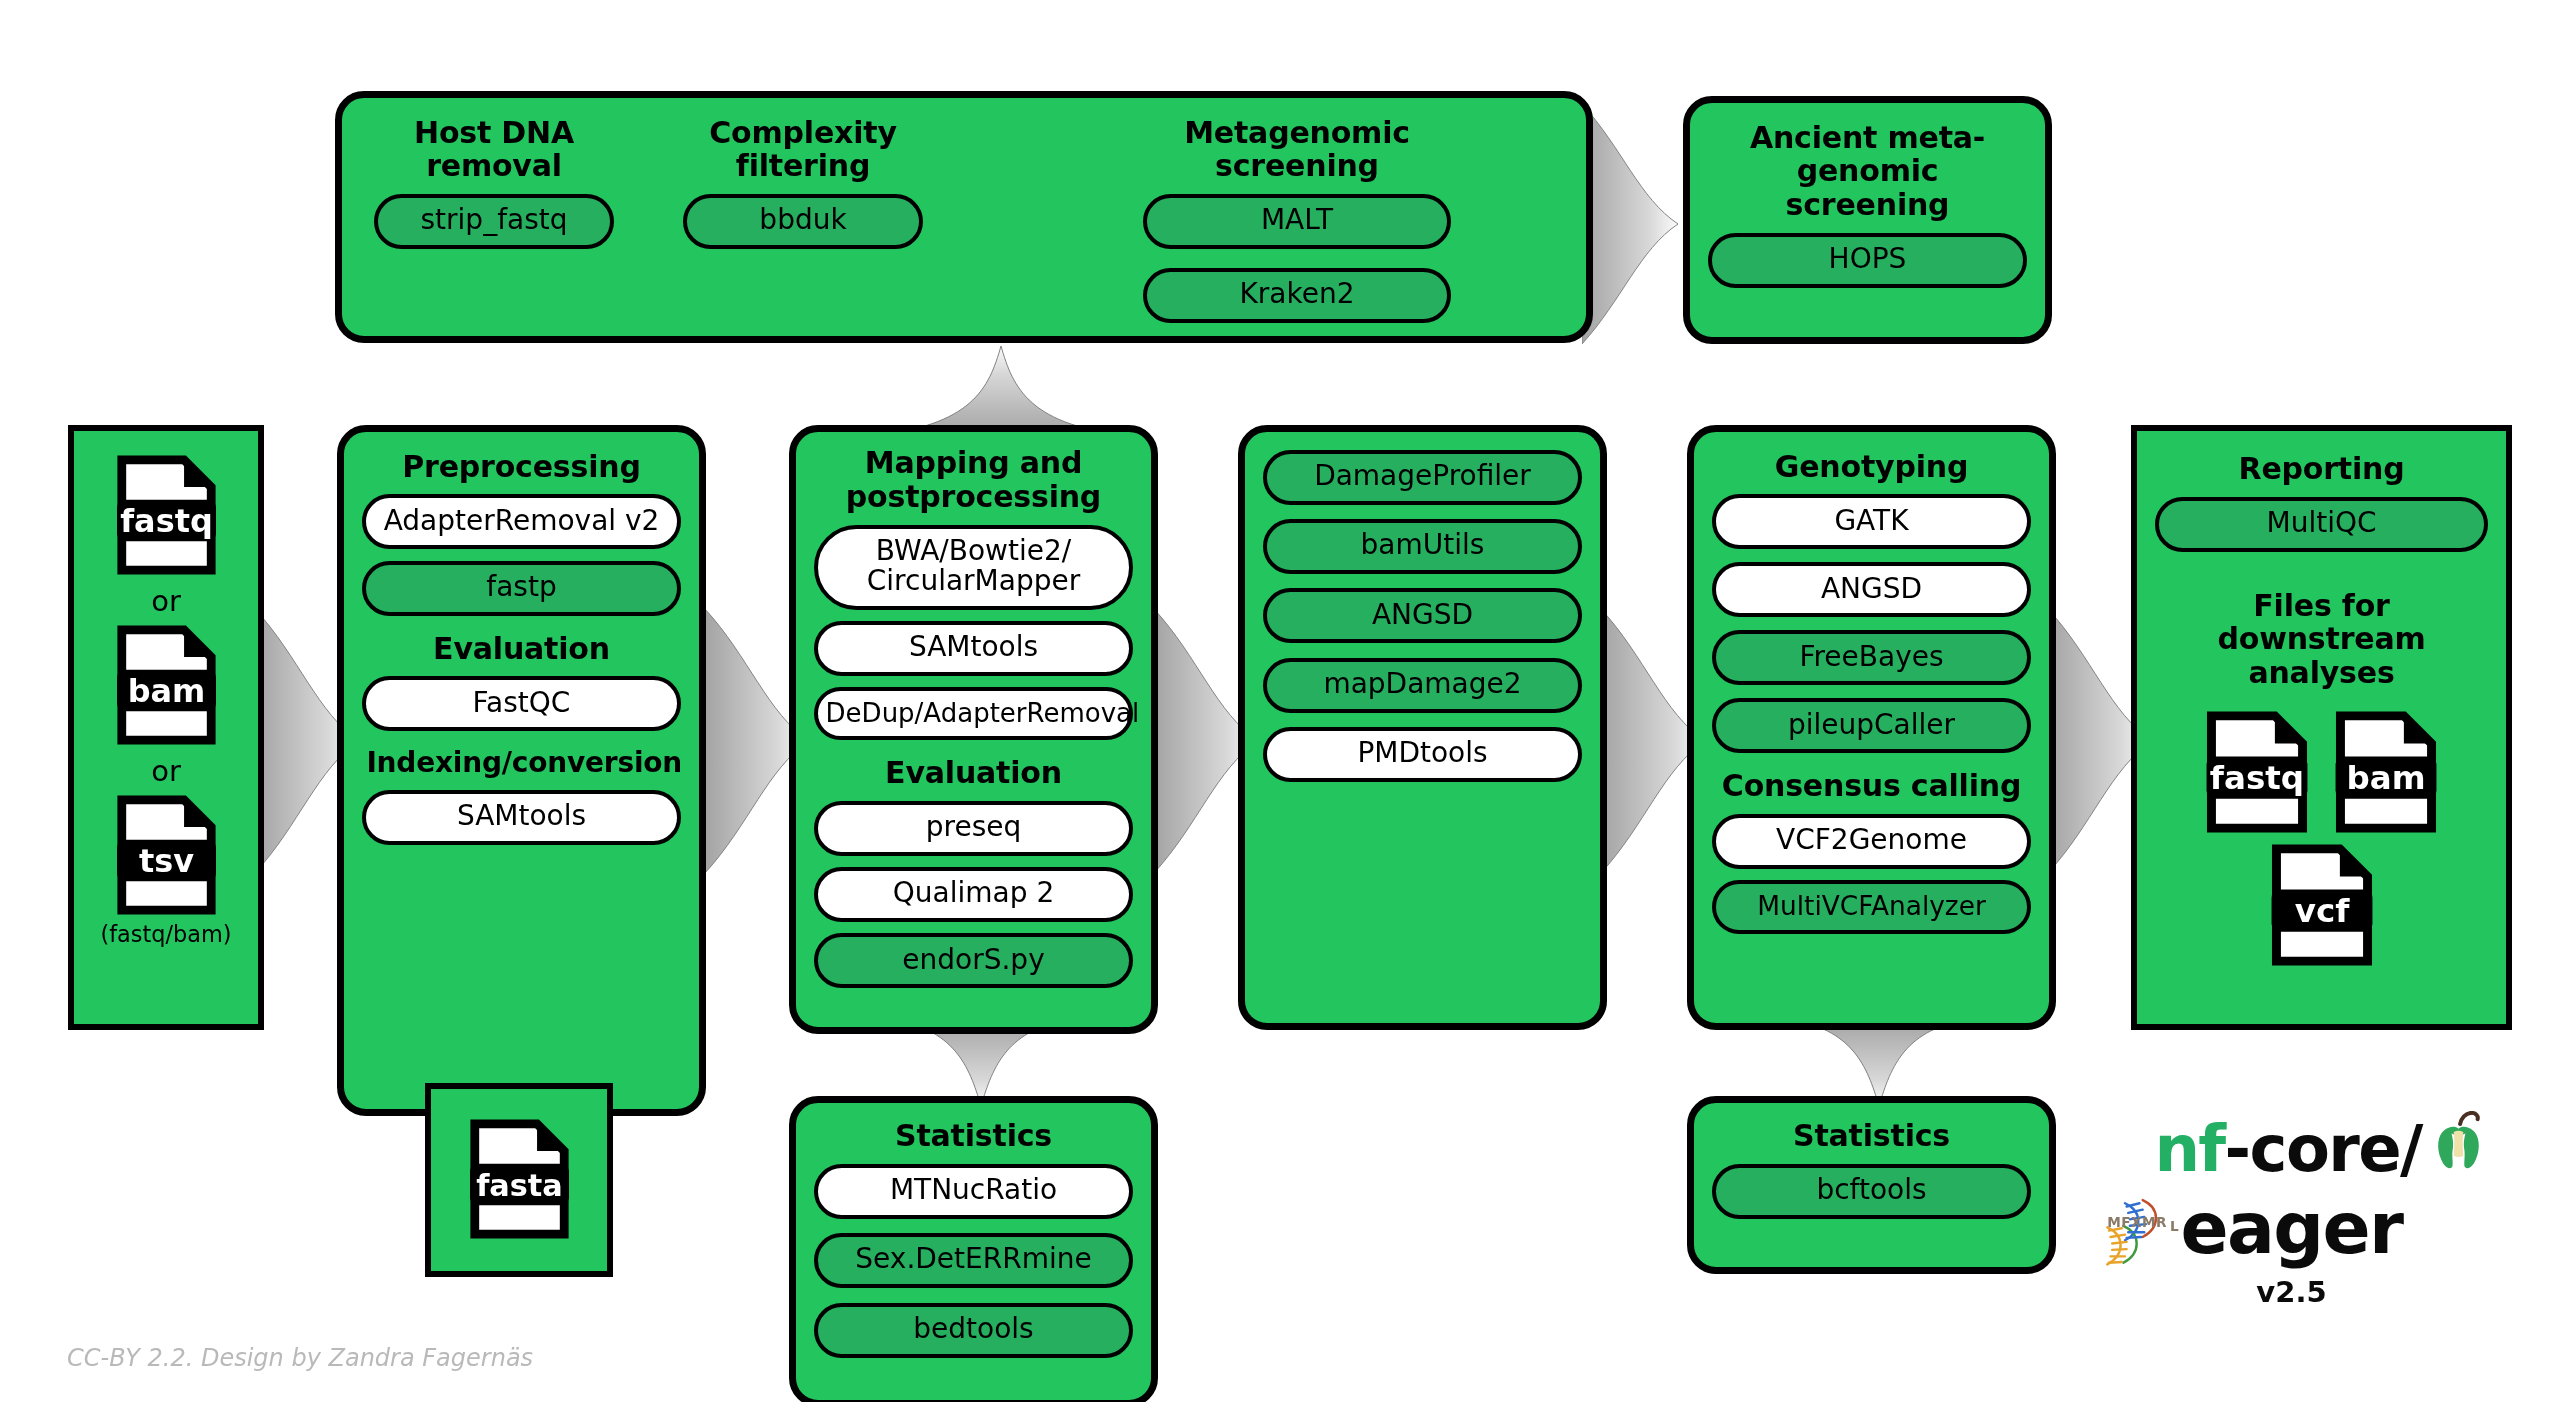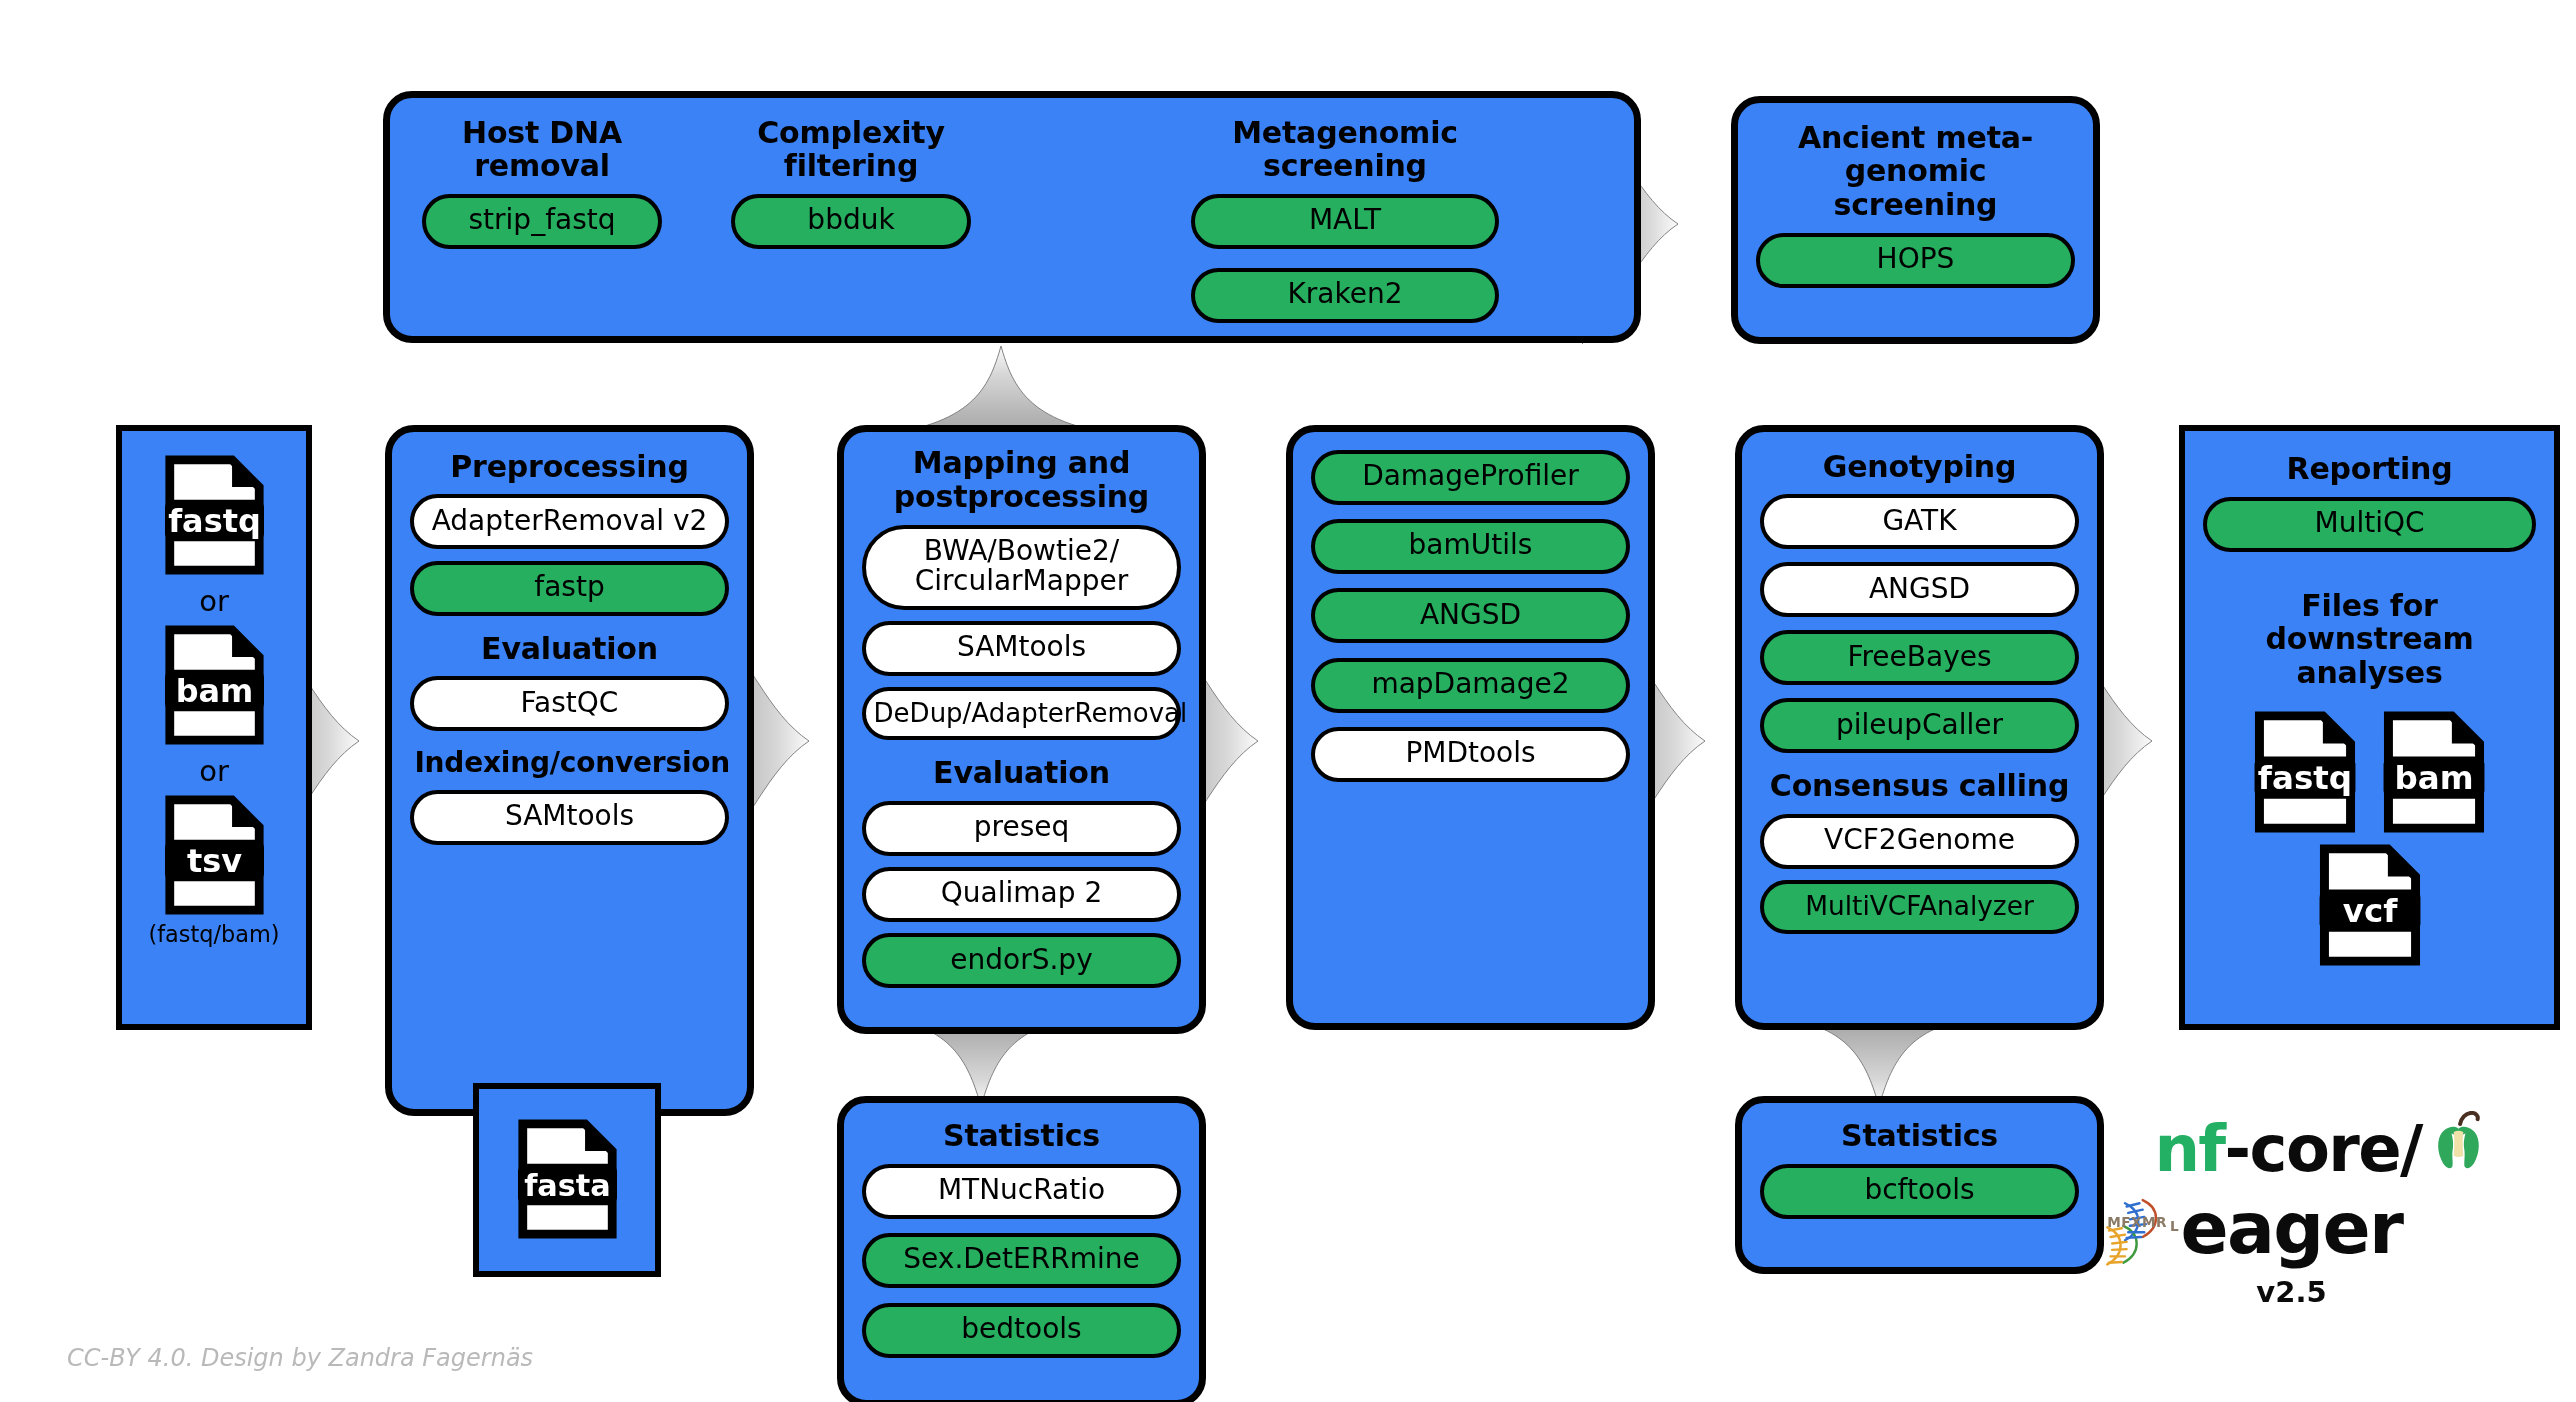--- a/index.html
+++ b/index.html
@@ -10,25 +10,24 @@
     width: 2576px; height: 1403px;
     position: relative;
     font-family: "DejaVu Sans", sans-serif;
     overflow: hidden;
   }
   .canvas { position: absolute; inset: 0; }
 
   
   .panel {
     position: absolute;
-    background: #3b82f6;
+    background: #22c55e;
     border: 7.2px solid #000;
     box-sizing: border-box;
     z-index: 5;
-    margin-left: 48px;
   }
   .panel.rounded { border-radius: 29px; }
   .panel.square  { border-radius: 0; border-width: 6.4px; }
 
   .panel-title {
     font-weight: 700;
     font-size: 30px;
     line-height: 1.12;
     text-align: center;
     color: #000;
@@ -436,16 +435,16 @@
           </g>
           <text x="14" y="44" font-family="'DejaVu Sans',sans-serif" font-size="17" fill="#8a7a66" letter-spacing="0.5">MFXMR</text>
           <text x="92" y="48" font-family="'DejaVu Sans',sans-serif" font-size="17" fill="#8a7a66">L</text>
         </svg>
       </span>
       <span>eager</span>
     </div>
     <div class="logo-ver">v2.5</div>
   </div>
 
-  <div id="credit">CC-BY 4.0. Design by Zandra Fagernäs</div>
+  <div id="credit">CC-BY 2.2. Design by Zandra Fagernäs</div>
 
 </div>
 
 
 </body></html>

